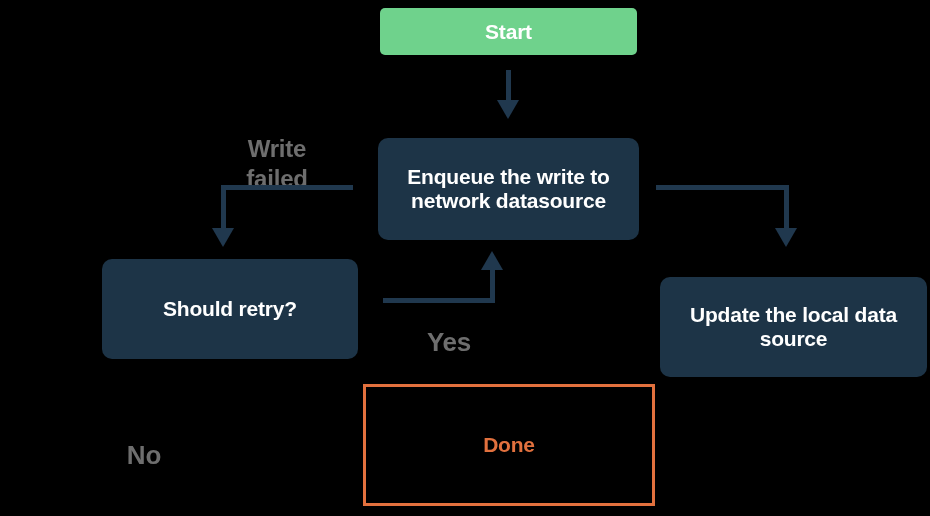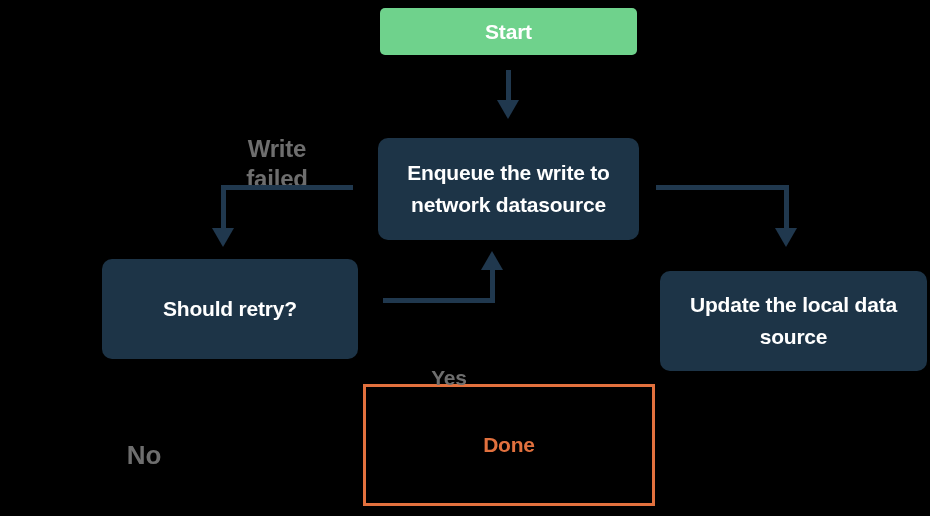--- a/index.html
+++ b/index.html
@@ -31,46 +31,46 @@
     background: var(--start-fill, #6FD28C);
     border-radius: 5px;
     color: var(--text-white, #fff);
     font-size: 21px;
   }
   .node-navy {
     background: var(--node-fill, #1D3447);
     border-radius: 10px;
     color: var(--text-white, #fff);
     font-size: 21px;
-    line-height: 32px;
+    line-height: 24px;
     padding: 1px 18px;
   }
   .node-enqueue { left: 378px; top: 138px; width: 261px; height: 102px; }
   .node-retry   { left: 102px; top: 259px; width: 256px; height: 100px; }
-  .node-update  { left: 660px; top: 271px; width: 267px; height: 100px; }
+  .node-update  { left: 660px; top: 277px; width: 267px; height: 100px; }
   .node-done {
     left: 363px; top: 384px;
     width: 292px; height: 122px;
     background: transparent;
     border: 3px solid var(--done-accent, #E2713E);
     color: var(--done-accent, #E2713E);
     font-size: 21px;
   }
   .edge-label {
     position: absolute;
     color: var(--label-gray, #6E6E6E);
     font-weight: bold;
     font-size: 24px;
     line-height: 30px;
     text-align: center;
     letter-spacing: -0.2px;
   }
   .label-write-failed    { left: 217px; top: 114px; width: 120px; margin-top: 20px; }
   .label-write-succeeded { left: 677px; top: 114px; width: 160px; }
-  .label-yes { left: 409px; top: 327px; width: 80px; font-size: 21px; margin-top: 36px; }
+  .label-yes { left: 409px; top: 327px; width: 80px; font-size: 26px; }
   .label-no  { left: 100px; top: 440px; width: 48px; font-size: 26px; margin-left: 20px; }
   .line {
     position: absolute;
     background: var(--connector, #20384E);
   }
   .arrowhead {
     position: absolute;
     width: 0; height: 0;
     border-left: 11px solid transparent;
     border-right: 11px solid transparent;

